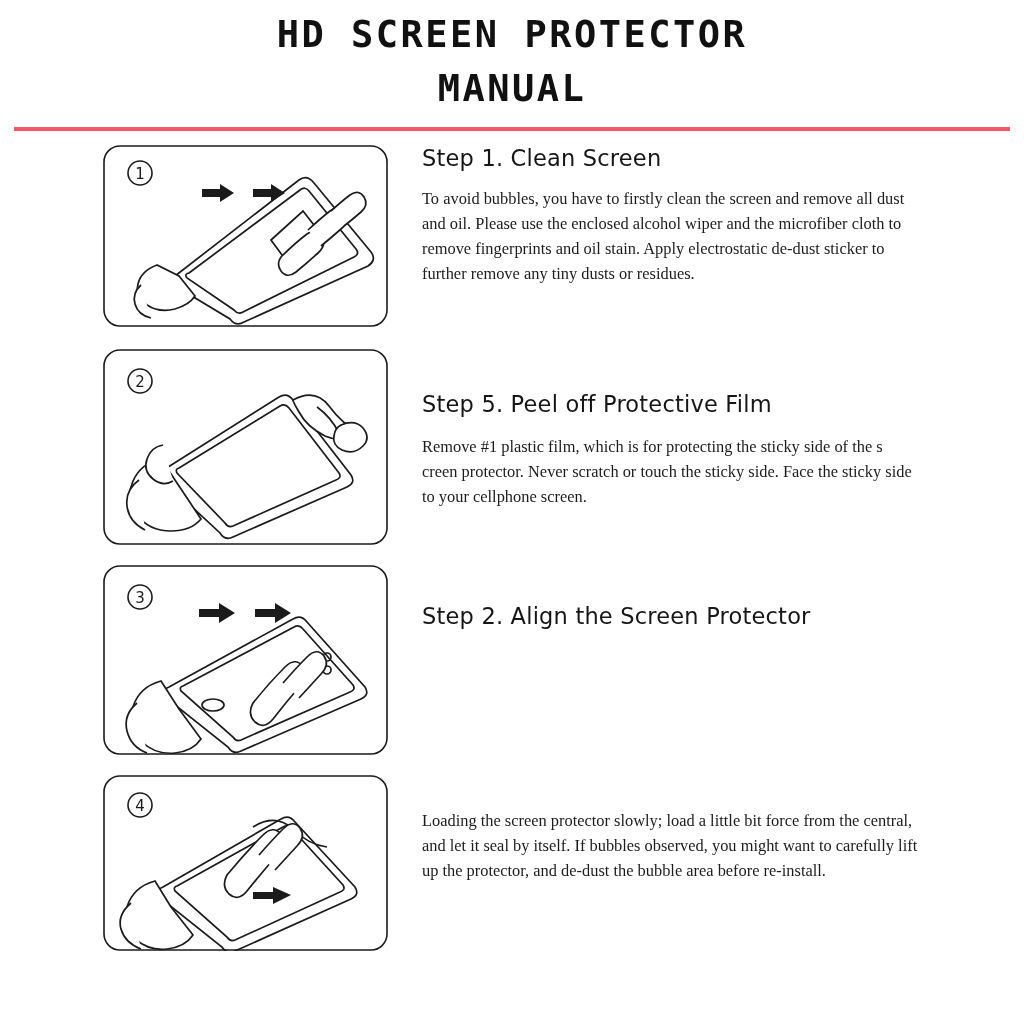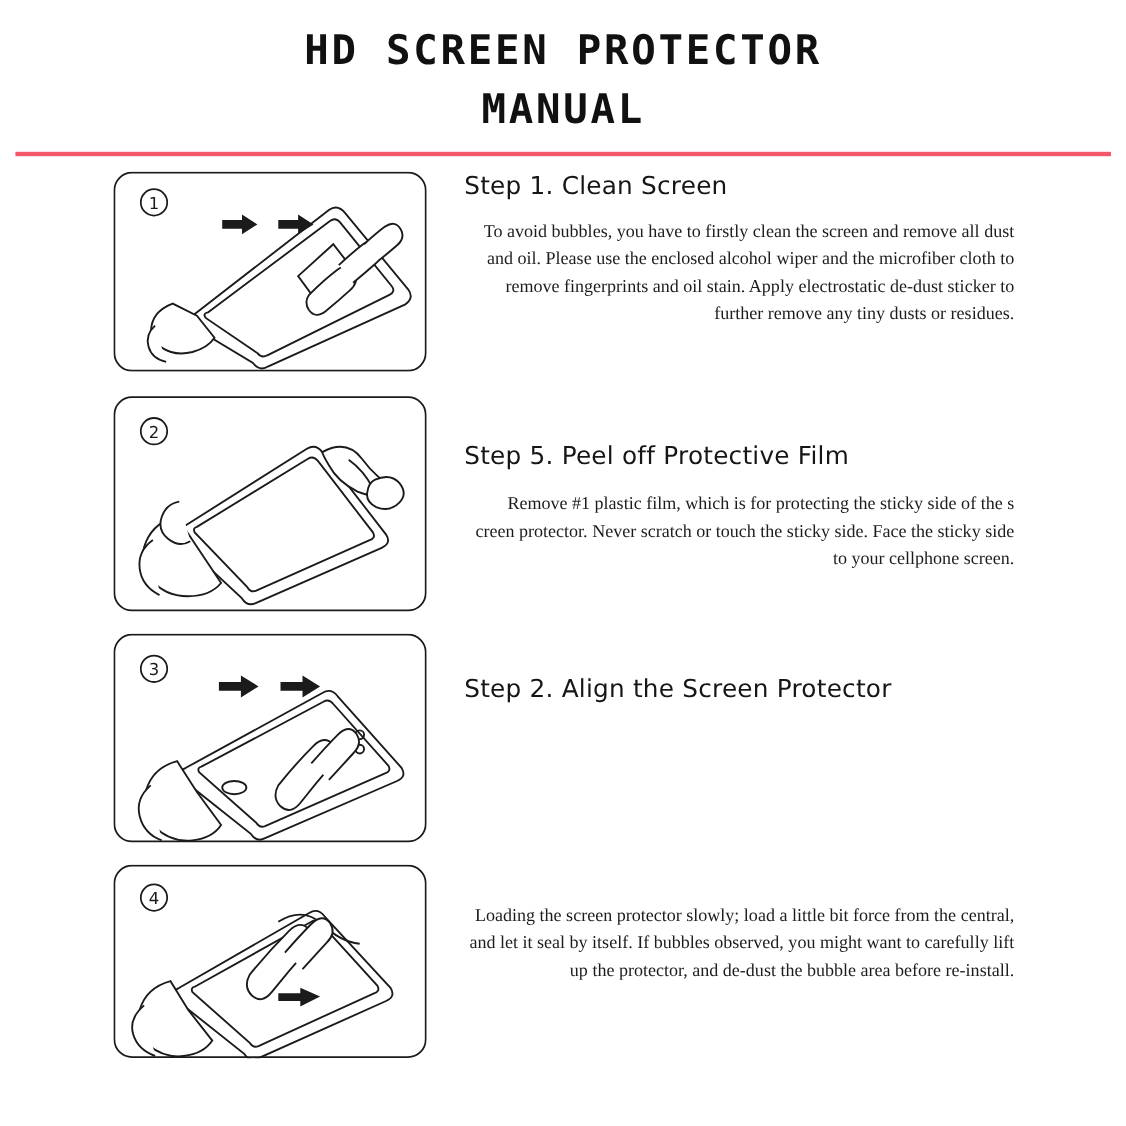--- a/index.html
+++ b/index.html
@@ -11,21 +11,21 @@
     width: 1024px;
     height: 1024px;
     font-family: "Liberation Serif", serif;
     color: #1a1a1a;
     position: relative;
     overflow: hidden;
   }
 
   
   .doc-header {
-    padding-top: 19px;
+    padding-top: 8px;
     text-align: center;
   }
   .doc-title {
     font-family: "DejaVu Sans Mono", monospace;
     font-weight: bold;
     font-size: 37px;
     letter-spacing: 2.5px;
     line-height: 1.45;
     color: #111111;
     margin: 0 auto;
@@ -79,21 +79,20 @@
     margin: 0 0 16px 0;
     letter-spacing: 0.2px;
   }
   .step-body {
     font-family: "Liberation Serif", serif;
     font-size: 16.4px;
     line-height: 1.52;
     color: #1c1c1c;
     margin: 0;
     max-width: 500px;
-    text-align: right;
   }
 
   
   .row-1 .step-text { padding-top: 0; }
   .row-1 .illus { height: 182px; }
   .row-2 .illus { height: 196px; margin-top: 10px; }
   .row-2 .step-text { padding-top: 52px; }
   .row-3 .illus { height: 190px; margin-top: 8px; }
   .row-3 .step-text { padding-top: 46px; }
   .row-4 .illus { height: 176px; margin-top: 8px; }

